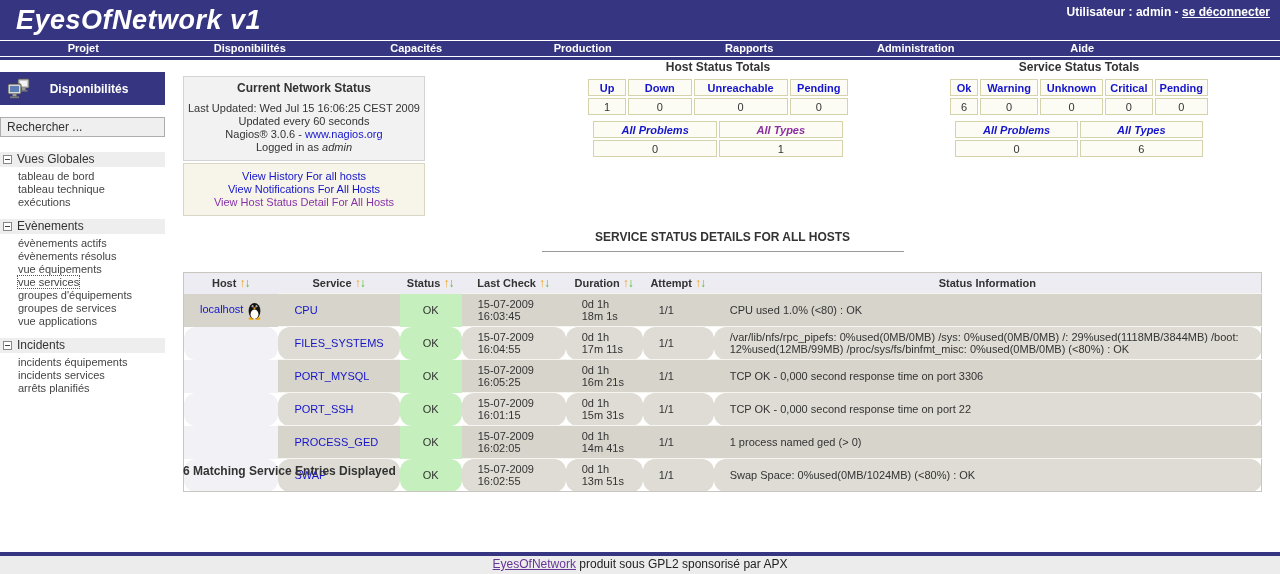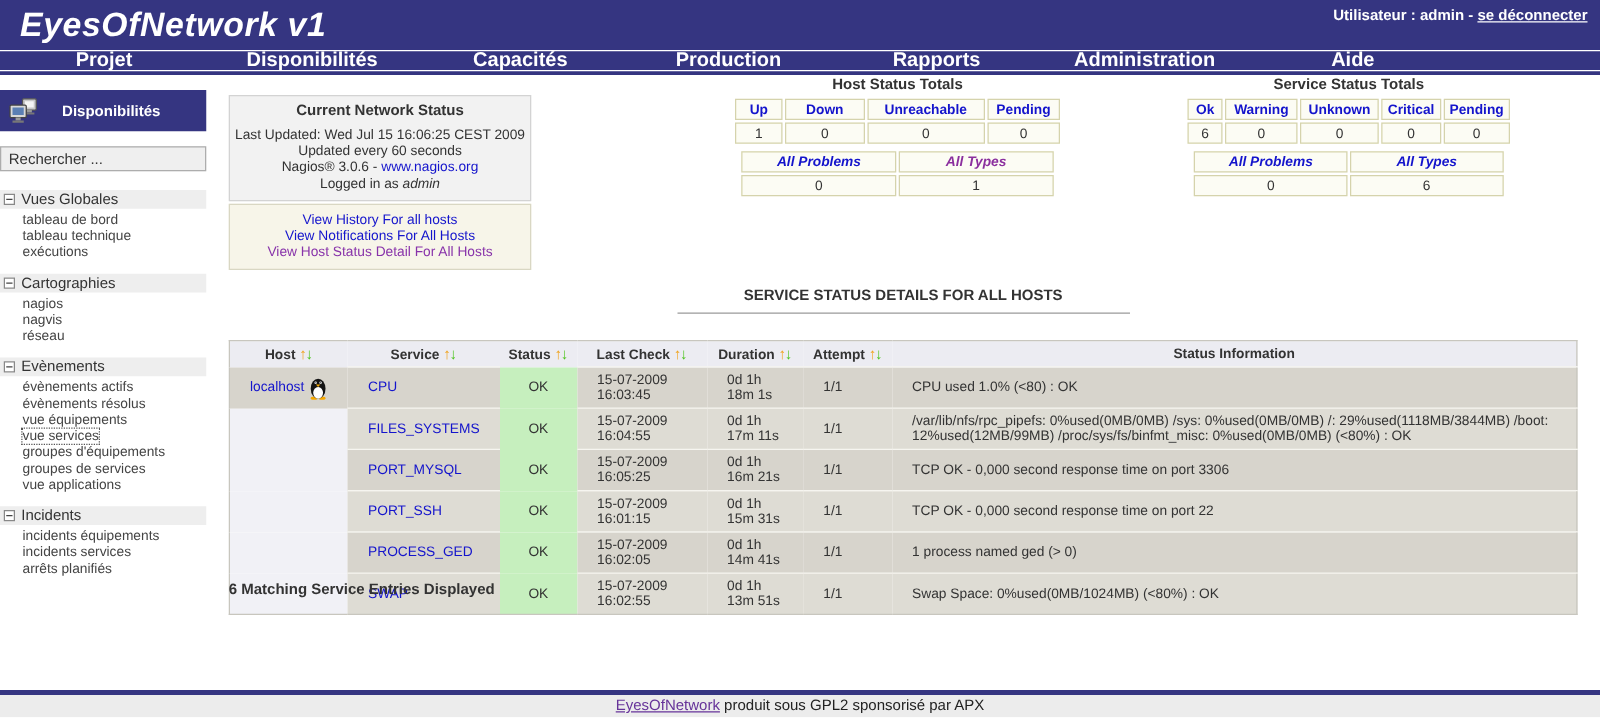--- a/index.html
+++ b/index.html
@@ -9,21 +9,21 @@
 
   
   .top-header { position:absolute; left:0; top:0; width:1280px; height:40px; background:#353581;padding-left:22px; }
   .app-title { position:absolute; left:16px; top:5px; color:#fff; font-size:27px; font-weight:bold; font-style:italic; letter-spacing:0.5px; }
   .user-info { position:absolute; right:10px; top:5px; color:#fff; font-size:12px; font-weight:bold; }
   .user-info a { color:#fff; text-decoration:underline; cursor:pointer; }
 
   
   .nav-sep-a { position:absolute; left:0; top:40px; width:1280px; height:1px; background:#fff; }
   .navbar { position:absolute; left:0; top:41px; width:1280px; height:15px; background:#353581; display:flex; }
-  .nav-item { width:166.5px; text-align:center; color:#fff; font-size:16px; font-weight:bold; line-height:15px; cursor:pointer; }
+  .nav-item { width:166.5px; text-align:center; color:#fff; font-size:11px; font-weight:bold; line-height:15px; cursor:pointer; }
   .nav-sep-b { position:absolute; left:0; top:56px; width:1280px; height:1px; background:#fff; }
   .nav-sep-c { position:absolute; left:0; top:57px; width:1280px; height:3px; background:#353581; }
 
   
   .sb-header { position:absolute; left:0; top:72px; width:165px; height:33px; background:#353581; color:#fff; font-size:12px; font-weight:bold; display:flex; align-items:center; }
   .sb-header .icon { margin:0 10px 0 7px; }
   .sb-header .label { flex:1; text-align:center; margin-right:28px; }
   .sb-search { position:absolute; left:0; top:117px; width:165px; height:20px; background:#efefef; border:1px solid #adadad; font-family:"Liberation Sans",sans-serif; font-size:12px; color:#333; padding:0 6px; }
   .sb-search::placeholder { color:#333; opacity:1; }
   .sb-nav { position:absolute; left:0; top:152px; width:165px; }
@@ -62,21 +62,21 @@
   .details-title .inner { display:inline-block; width:362px; font-size:12px; font-weight:bold; color:#333; padding-bottom:7px; border-bottom:1px solid #9a9a9a; }
 
   .svc-table-wrap { position:absolute; left:183px; top:272px; width:1079px; }
   table.svc { border-collapse:collapse; width:100%; border:1px solid #c8c6be; }
   table.svc th { background:#ececf2; font-size:11px; color:#333; text-align:center; padding:3px 4px; height:20px; font-weight:bold; white-space:nowrap; }
   table.svc td { font-size:11px; color:#333; padding:4px 16px; height:23px; vertical-align:middle; }
   td.c-host1 { white-space:nowrap; }
   td.c-host1 a { margin-right:4px; }
   td.c-host-empty { background:#f1f1f6; }
   tr.r-odd td { background:#d7d4cc; }
-  tr.r-even td { background:#dedcd4; }
+  tr.r-even td { background:#dedcd4;border-radius:12px; }
   table.svc td.c-status { background:#c6efbe !important; text-align:center; }
   table.svc td.c-host-empty { background:#f1f1f6 !important; }
   table.svc tr + tr td.sep { border-top:1px solid #f6f5f0; }
   .arrow-up { color:#f0a421; font-weight:bold; font-size:12px; cursor:pointer; }
   .arrow-dn { color:#4ec41e; font-weight:bold; font-size:12px; cursor:pointer; margin-left:-1px; }
   td a.lnk { white-space:nowrap; }
 
   .match-count { position:absolute; left:183px; top:464px; font-size:12px; font-weight:bold; color:#333; }
 
   
@@ -130,29 +130,20 @@
 
   <div class="sb-nav">
     <div class="sb-section">
       <div class="sb-section-header">
           <span class="tree-toggle"></span>
           <span>Vues Globales</span>
         </div>
       <div class="sb-item"><span>tableau de bord</span></div>
       <div class="sb-item"><span>tableau technique</span></div>
       <div class="sb-item"><span>exécutions</span></div>
-    </div>
-    <div class="sb-section">
-      <div class="sb-section-header">
-          <span class="tree-toggle"></span>
-          <span>Cartographies</span>
-        </div>
-      <div class="sb-item"><span>nagios</span></div>
-      <div class="sb-item"><span>nagvis</span></div>
-      <div class="sb-item"><span>réseau</span></div>
     </div>
     <div class="sb-section">
       <div class="sb-section-header">
           <span class="tree-toggle"></span>
           <span>Evènements</span>
         </div>
       <div class="sb-item"><span>évènements actifs</span></div>
       <div class="sb-item"><span>évènements résolus</span></div>
       <div class="sb-item"><span>vue équipements</span></div>
       <div class="sb-item focused"><span>vue services</span></div>

